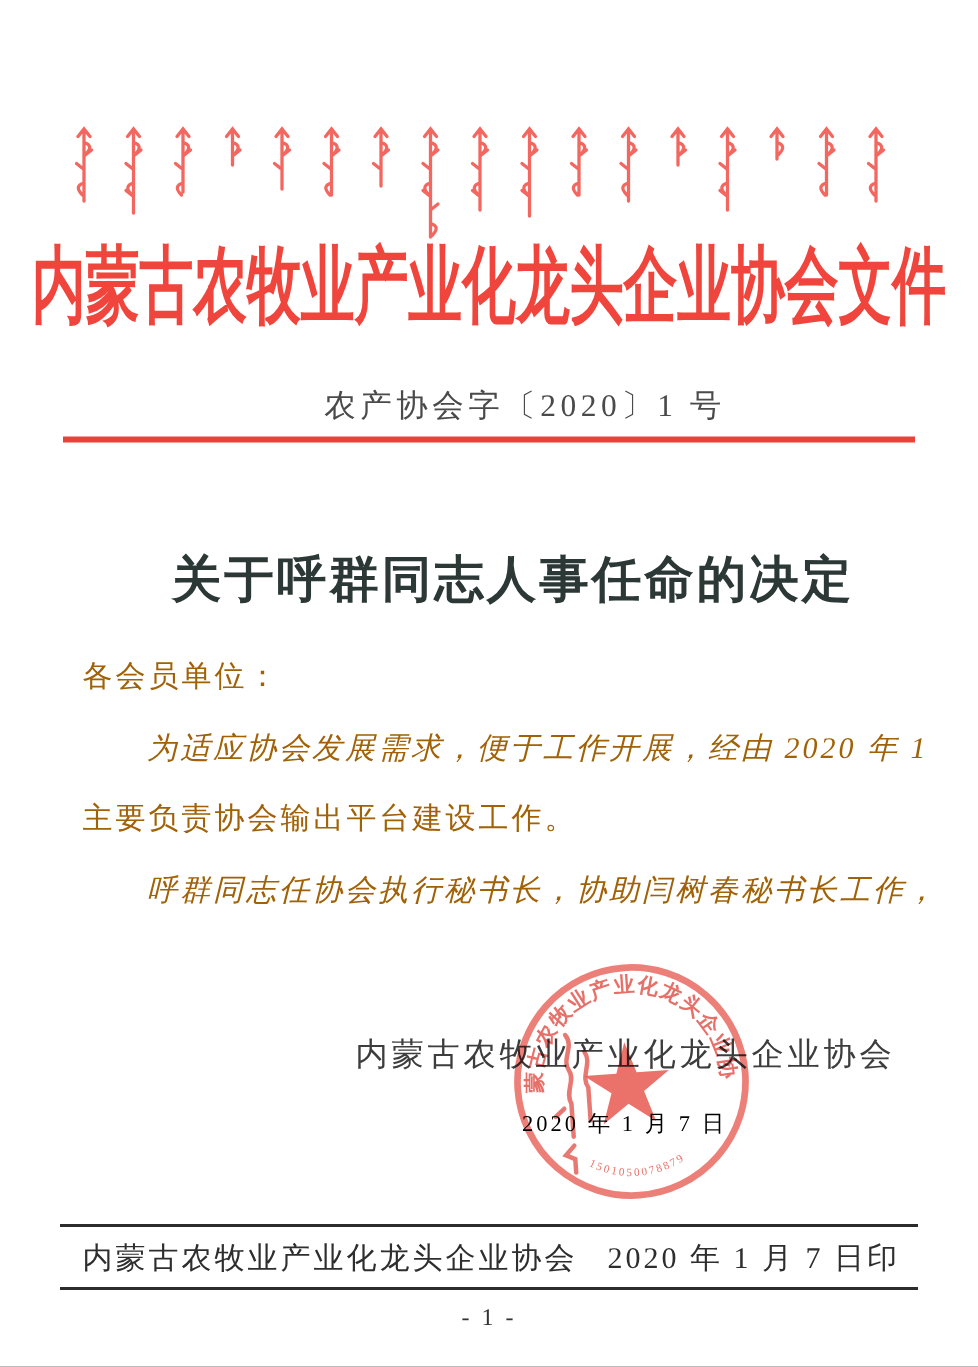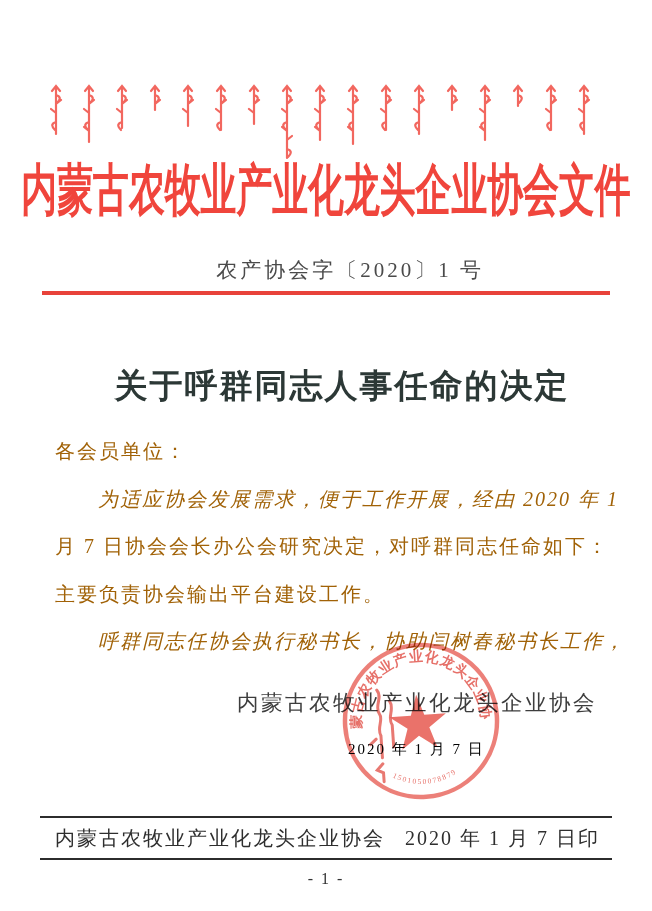--- a/index.html
+++ b/index.html
@@ -122,21 +122,20 @@
 
   <div class="doc-number">农产协会字〔2020〕1 号</div>
 
   <div class="red-rule"></div>
 
   <h1 class="doc-title">关于呼群同志人事任命的决定</h1>
 
   <div class="body">
     <div class="line">各会员单位：</div>
     <div class="line indent">为适应协会发展需求，便于工作开展，经由 2020 年 1</div>
-    <div class="line">月 7 日协会会长办公会研究决定，对呼群同志任命如下：</div>
     <div class="line">主要负责协会输出平台建设工作。</div>
     <div class="line indent">呼群同志任协会执行秘书长，协助闫树春秘书长工作，</div>
   </div>
 
   <div class="sig-org">内蒙古农牧业产业化龙头企业协会</div>
   <div class="sig-date">2020 年 1 月 7 日</div>
 
   <div class="seal">
     <svg viewBox="-101 -101 202 202" width="202" height="202">
       <defs>

